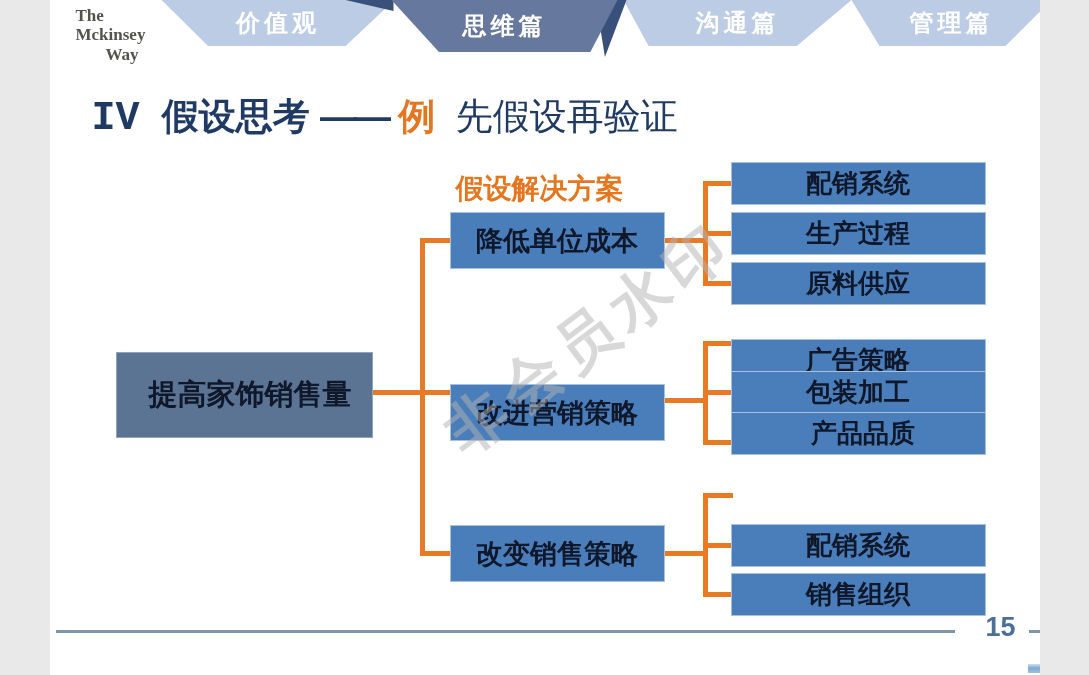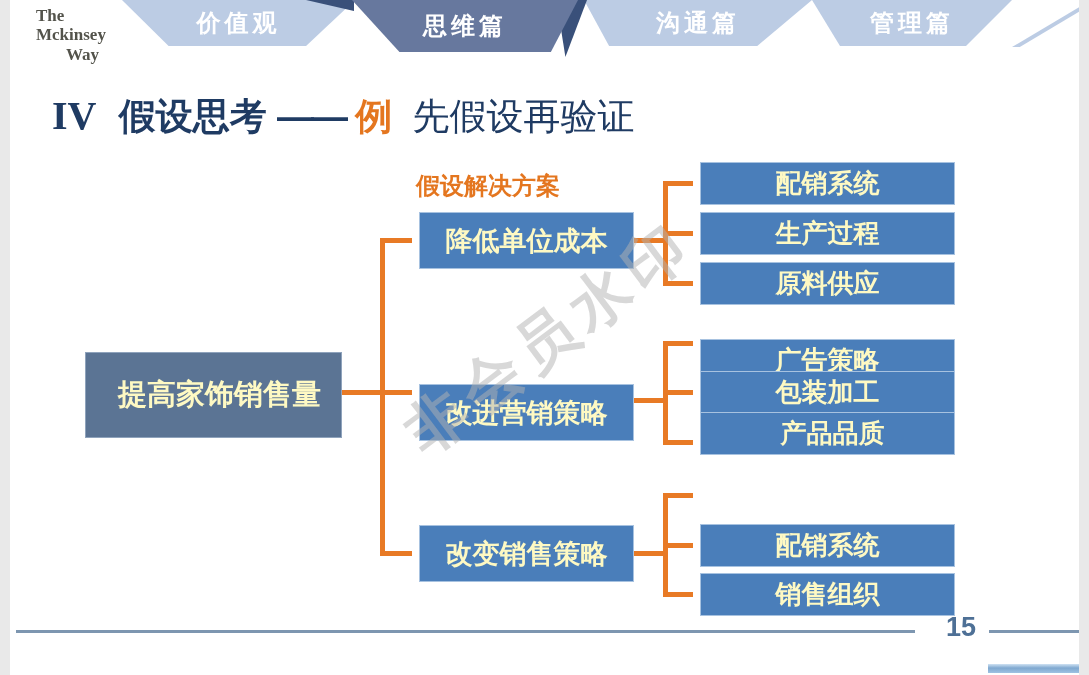--- a/index.html
+++ b/index.html
@@ -10,21 +10,21 @@
     --navy:#1F3B63;
     --tab_light:#BCCCE4;
     --tab_active:#67789E;
     --tab_dark:#39507A;
     --footer_slate:#7D96B0;
     --page_num:#4E7096;
   }
   *{margin:0;padding:0;box-sizing:border-box;}
   html,body{background:#e9e9e9;}
   body{font-family:"Liberation Sans","DejaVu Sans",sans-serif;}
-  #slide{position:relative;width:1069px;height:675px;background:#ffffff;overflow:hidden;margin:0 auto;}
+  #slide{position:relative;width:990px;height:675px;background:#ffffff;overflow:hidden;margin:0 auto;}
 
   
   #brand{position:absolute;left:26px;top:6px;width:120px;
          font-family:"Liberation Serif","DejaVu Serif",serif;
          font-weight:bold;font-size:17px;line-height:1.14;color:#53534B;}
   #brand span{display:block;}
   #brand .l3{padding-left:30px;}
 
   
   .tab{position:absolute;top:0;display:flex;align-items:center;justify-content:center;
@@ -39,34 +39,34 @@
          clip-path:polygon(0 0,100% 0,77% 100%,14% 100%);}
   #tab-accent-left{position:absolute;left:296px;top:0;width:48px;height:11px;
          background:var(--tab_dark);clip-path:polygon(0 0,100% 0,100% 100%);z-index:2;}
   #tab-accent-right{position:absolute;left:541px;top:0;width:36px;height:57px;
          background:var(--tab_dark);clip-path:polygon(15% 0,100% 0,40% 100%);z-index:2;}
   #tab-ghost{position:absolute;left:1002px;top:0;width:87px;height:47px;
          background:var(--tab_light);clip-path:polygon(91% 0,100% 0,9% 100%,0 100%);}
 
   
   #title{position:absolute;left:42px;top:92px;white-space:nowrap;color:var(--navy);font-size:37px;}
-  #t-num{font-family:Liberation Serif, serif;font-weight:bold;font-size:40px;}
+  #t-num{font-family:Liberation Mono, monospace;font-weight:bold;font-size:40px;}
   #t-main{font-weight:bold;margin-left:12px;}
   #t-dash{font-weight:bold;letter-spacing:-3px;}
   #t-ex{color:var(--label_orange);font-weight:bold;}
   #t-rest{margin-left:10px;font-weight:normal;}
 
   
-  .flag{position:absolute;color:var(--label_orange);font-size:24px;font-weight:bold;white-space:nowrap;}
+  .flag{position:absolute;color:var(--label_orange);font-size:28px;font-weight:bold;white-space:nowrap;}
   #problem-label{left:92px;top:308px;}
   #solution-label{left:406px;top:170px;}
 
   
   .box{position:absolute;display:flex;align-items:center;justify-content:center;
-       color:#fef9c3;font-weight:bold;white-space:nowrap;margin-left:9px;}
+       color:#0f172a;font-weight:bold;white-space:nowrap;}
   #problem-box{left:66px;top:352px;width:257px;height:86px;background:var(--box_slate);
        border:1px solid #8FA3BC;font-size:29px;padding-left:12px;}
   .branch{left:400px;width:215px;height:57px;background:var(--box_blue);
        border:1px solid #A7C2E0;font-size:27px;}
   #branch-0{top:212px;} #branch-1{top:384px;} #branch-2{top:525px;}
   .child{left:681px;width:255px;height:43px;background:var(--box_blue);
        border:1px solid #A7C2E0;font-size:26px;}
   #child-0-0{top:162px;} #child-0-1{top:212px;} #child-0-2{top:262px;}
   #child-1-0{top:339px;text-align:center;} #child-1-1{top:371px;} #child-1-2{top:412px;padding-left:10px;}
   #child-2-0{top:474px;} #child-2-1{top:524px;} #child-2-2{top:573px;}

